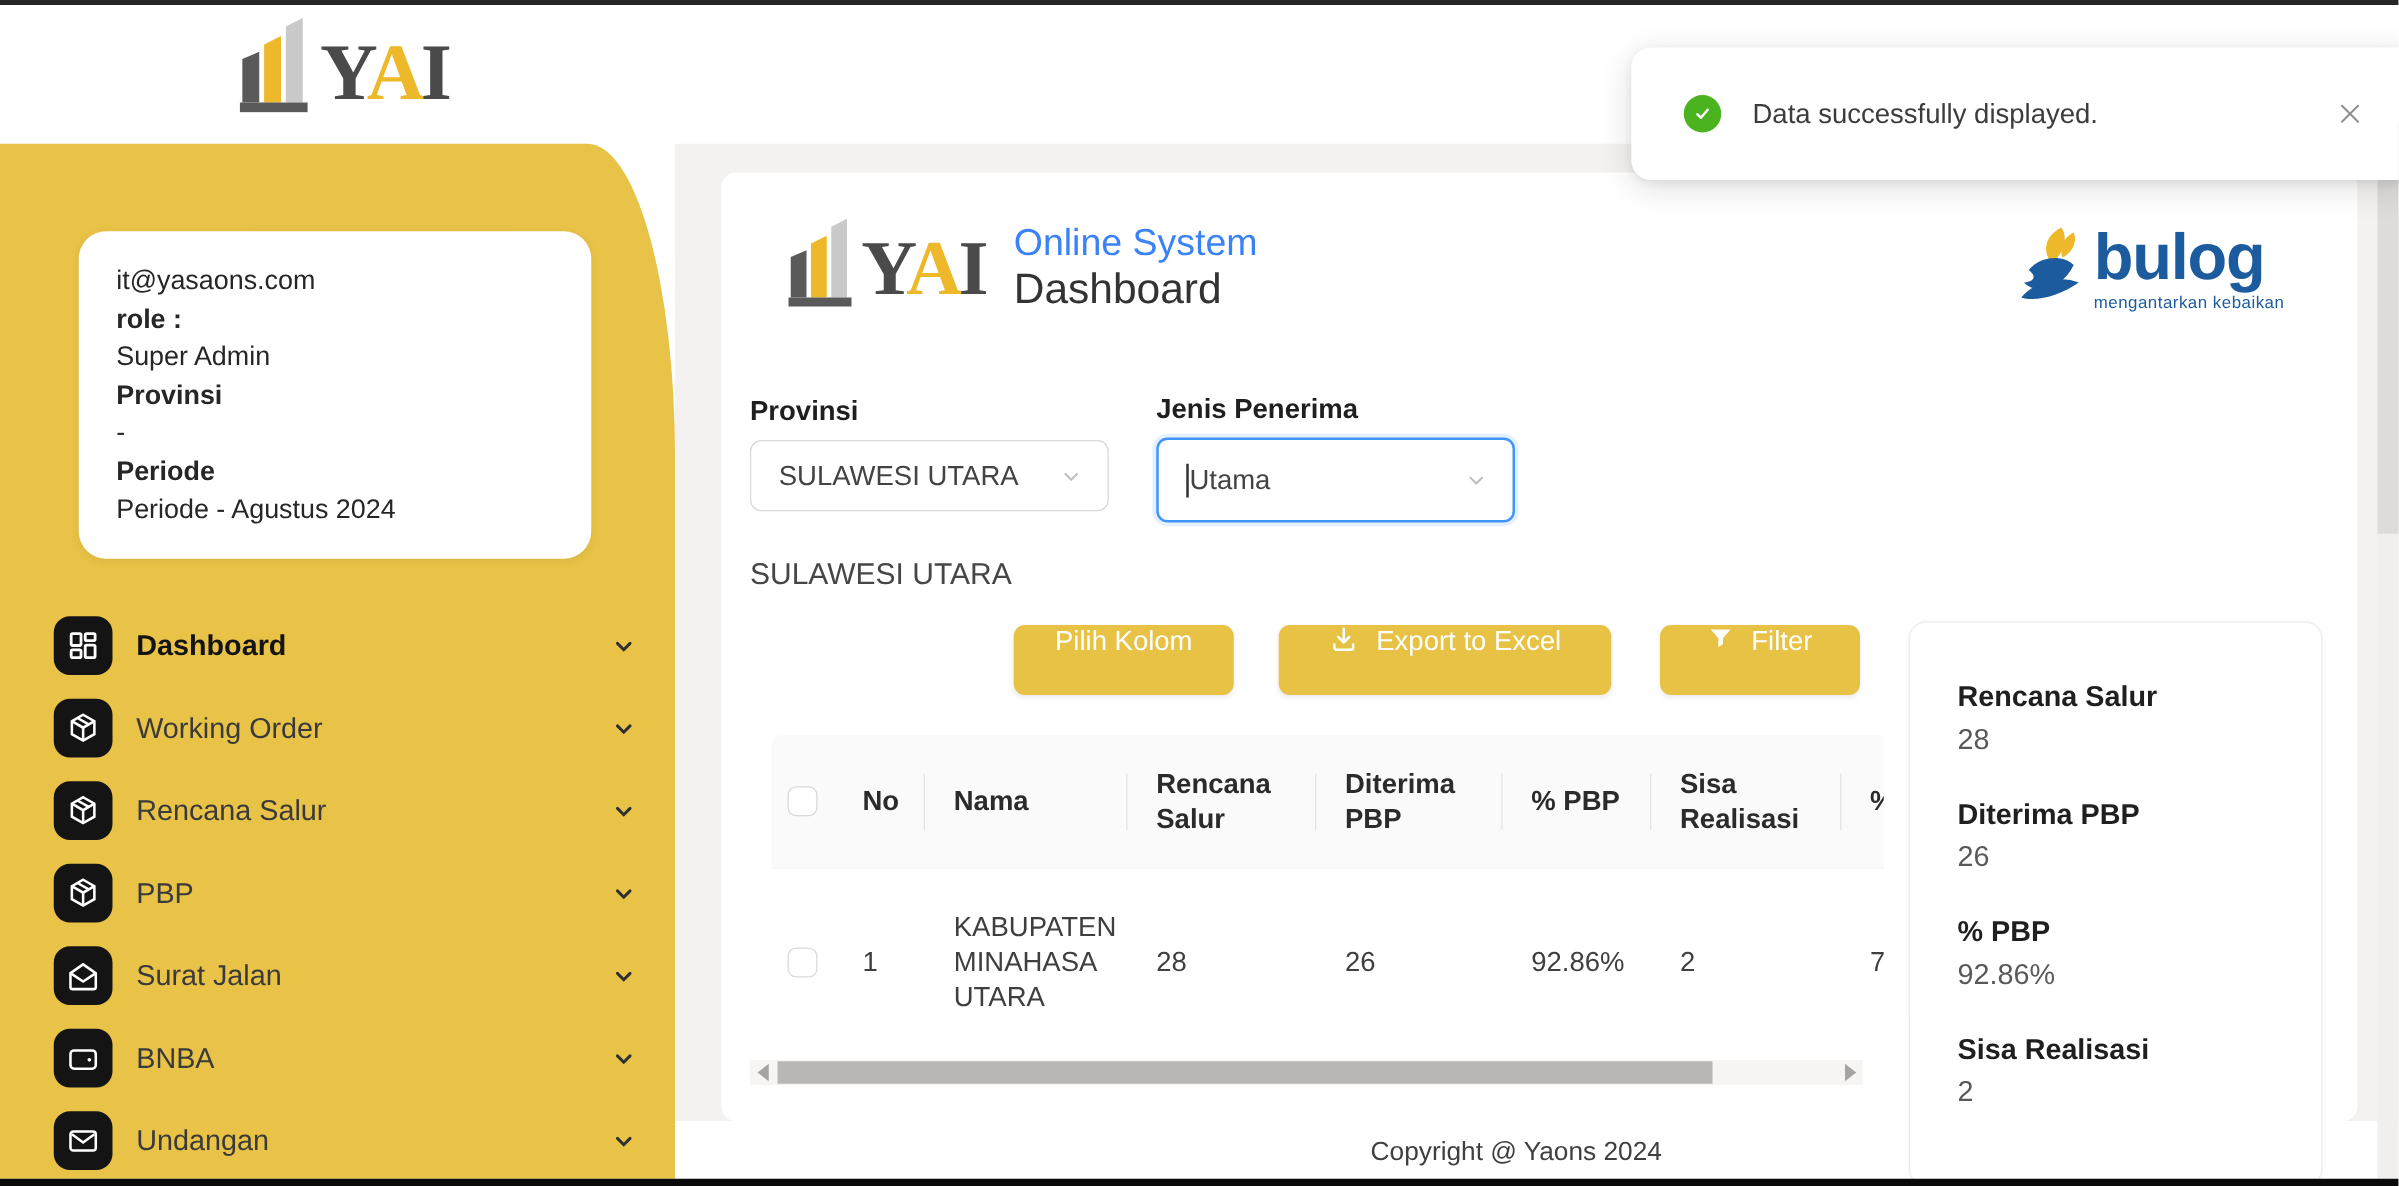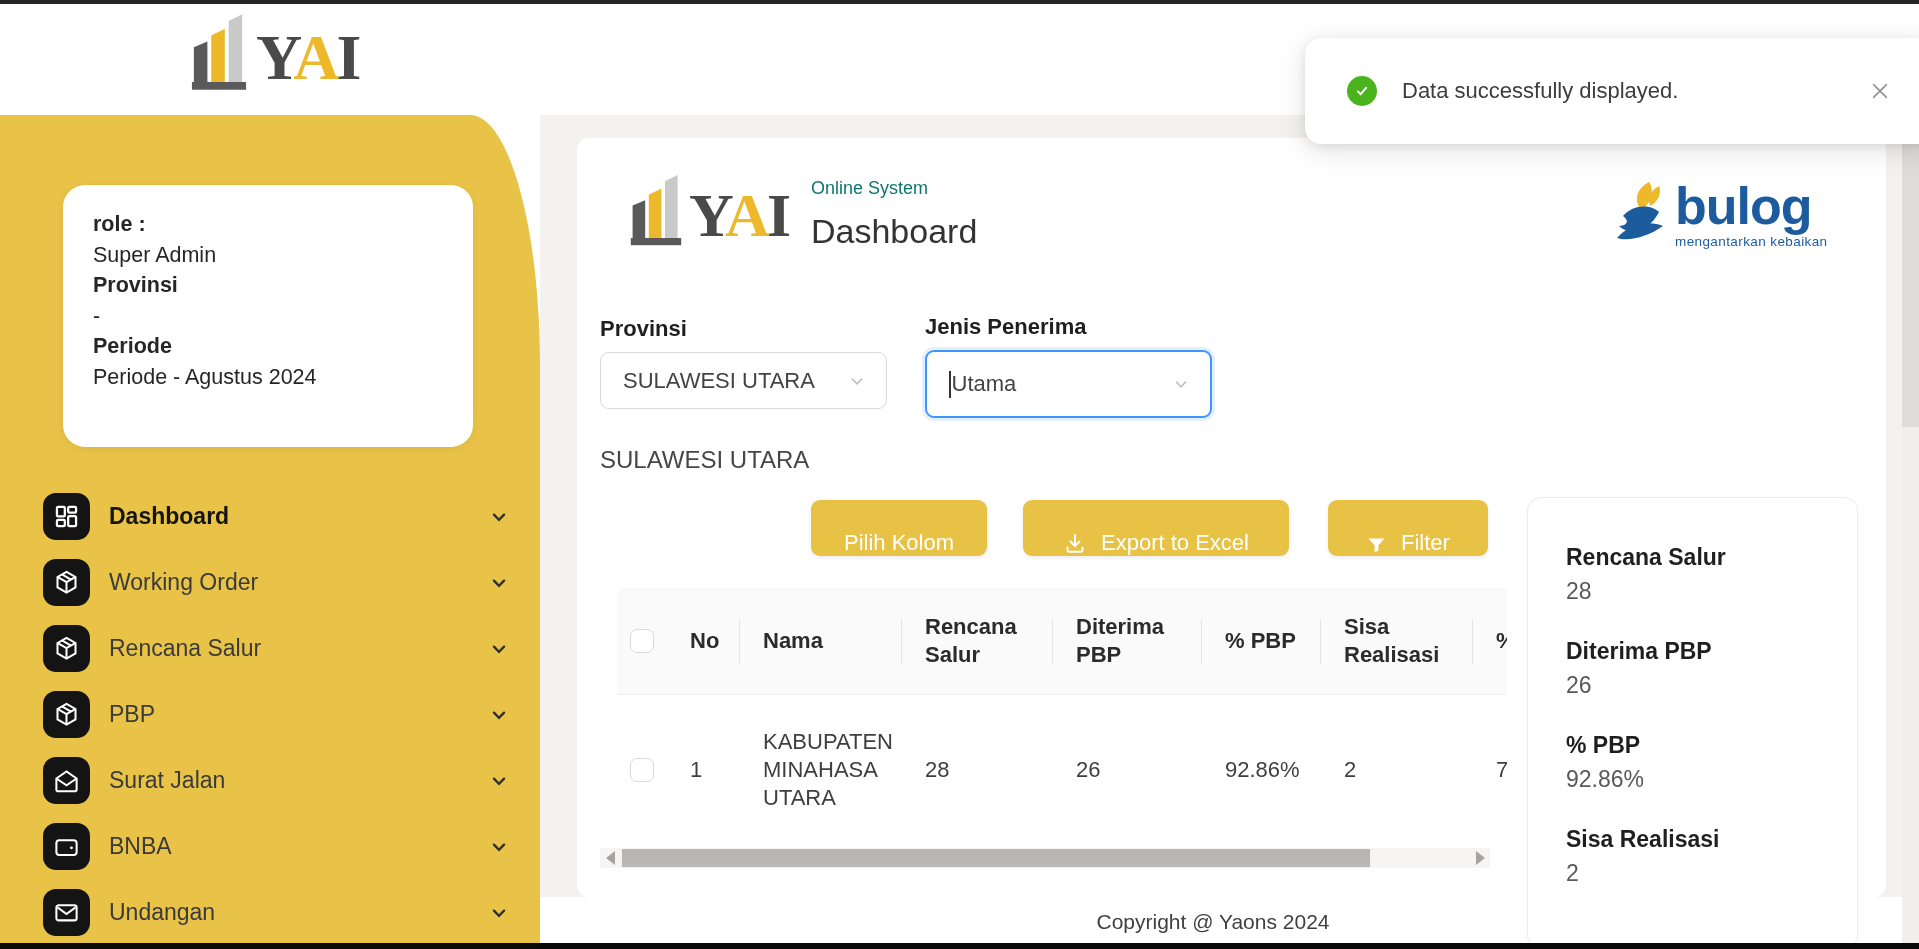--- a/index.html
+++ b/index.html
@@ -42,42 +42,42 @@
   #copyright { left:540px; top:910px; width:1346px; text-align:center; font-size:21px; color:#3f3f3f; }
 
   
   #v-scroll-track { left:1902px; top:97px; width:17px; height:846px; background:#f0efee; }
   #v-scroll-thumb { left:1902px; top:97px; width:17px; height:330px; background:#dddcdb; }
 
   
   #main-card { left:577px; top:138px; width:1309px; height:759px; background:#fff; border-radius:12px; }
   #brand-main { position:absolute; left:52px; top:34px; display:flex; }
   #brand-main .yai-text { font-size:62px; margin-left:6px; margin-top:12px; }
-  #hdr-sub { position:absolute; left:234px; top:40px; font-size:18px; color:#0f766e; }
+  #hdr-sub { position:absolute; left:234px; top:40px; font-size:30px; color:#3b82f6; }
   #hdr-title { position:absolute; left:234px; top:74px; font-size:34px; color:#333; font-weight:500; }
 
   
   #bulog { position:absolute; left:1038px; top:42px; display:flex; align-items:flex-start; }
   #bulog-textwrap { margin-left:4px; }
   #bulog-name { font-size:52px; font-weight:bold; color:#1C5C9E; letter-spacing:-1px; line-height:1; }
   #bulog-tag { font-size:13.5px; color:#1C5C9E; margin-top:2px; letter-spacing:0.4px; text-align:center; }
 
   
   .field-label { position:absolute; font-size:22px; font-weight:bold; color:#1f1f1f; }
   .select { position:absolute; width:287px; height:57px; background:#fff; border:1.5px solid #d9d9d9;
     border-radius:9px; display:flex; align-items:center; padding:0 18px 0 22px; cursor:pointer; }
   .select .sel-text { font-size:22px; color:#434343; flex:1; white-space:nowrap; }
   .select.focused { border:2px solid #4096FF; box-shadow:0 0 0 3px rgba(64,150,255,0.14); }
   .caret { display:inline-block; width:1.5px; height:27px; background:#333; margin-right:1px; vertical-align:middle; }
 
   #section-title { position:absolute; left:23px; top:308px; font-size:24px; color:#464646; }
 
   
   .btn { position:absolute; top:362px; height:56px; background:#E8C244; border:none; border-radius:9px;
-    color:#fff; font-size:22px; font-family:"Liberation Sans",sans-serif; display:flex; align-items:flex-end;
+    color:#fff; font-size:22px; font-family:"Liberation Sans",sans-serif; display:flex; align-items:flex-start;
     justify-content:center; gap:14px; cursor:pointer; box-shadow:0 2px 4px rgba(0,0,0,0.08); }
   .btn svg { flex:0 0 auto; }
 
   
   #table-wrap { position:absolute; left:40px; top:450px; width:890px; overflow:hidden; }
   .trow { display:flex; width:975px; }
   #thead { height:107px; background:#fafafa; border-bottom:1px solid #efefef; border-radius:8px 8px 0 0; }
   .th, .td { display:flex; align-items:center; position:relative; font-size:22px; padding-left:24px; }
   .th { color:#2b2b2b; font-weight:bold; line-height:28px; }
   .td { color:#3f3f3f; line-height:28px; }
@@ -132,20 +132,21 @@
     <div class="yai-text"><span class="yai-y">Y</span><span class="yai-a">A</span><span class="yai-i">I</span></div>
   </div>
 
   <div class="abs" id="gray-bg"></div>
   <div class="abs" id="footer-band"></div>
   <div class="abs" id="v-scroll-track"></div>
   <div class="abs" id="v-scroll-thumb"></div>
 
   <div class="abs" id="sidebar">
     <div id="user-card">
+      <div>it@yasaons.com</div>
       <div class="b">role :</div>
       <div>Super Admin</div>
       <div class="b">Provinsi</div>
       <div>-</div>
       <div class="b">Periode</div>
       <div>Periode - Agustus 2024</div>
     </div>
 
     <div id="menu">
       <div class="menu-item active">

